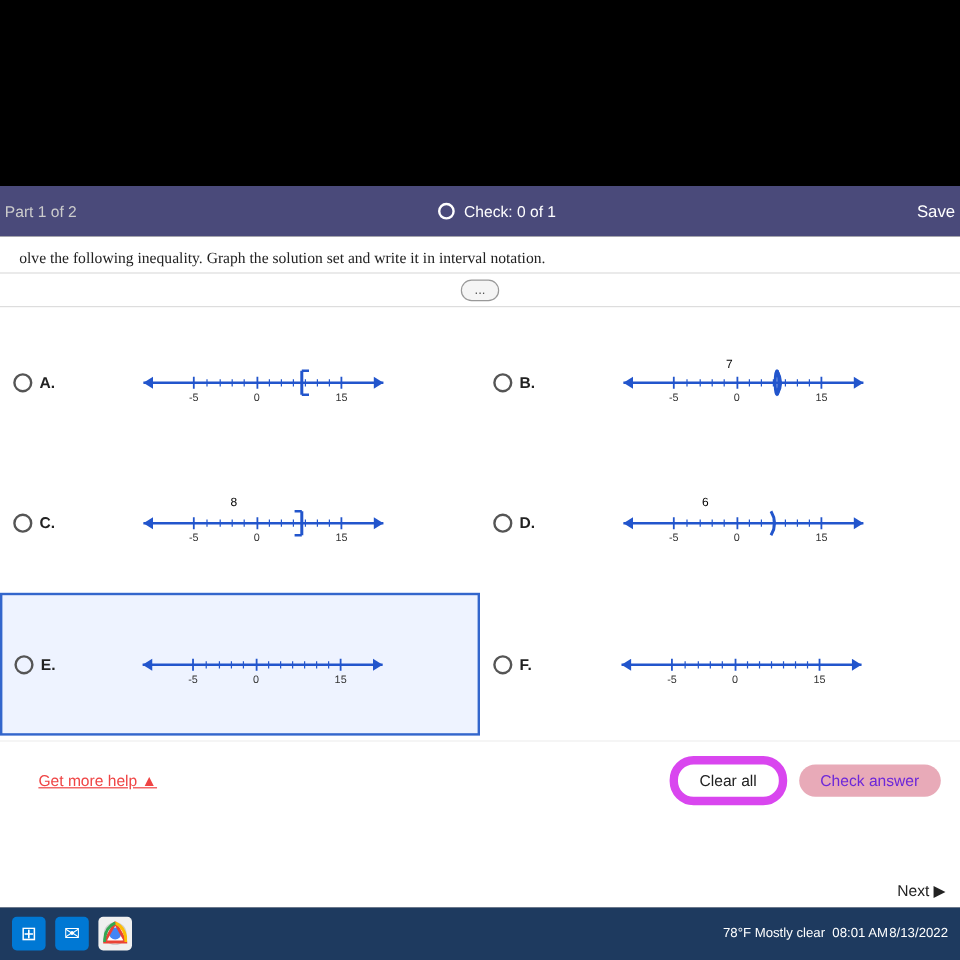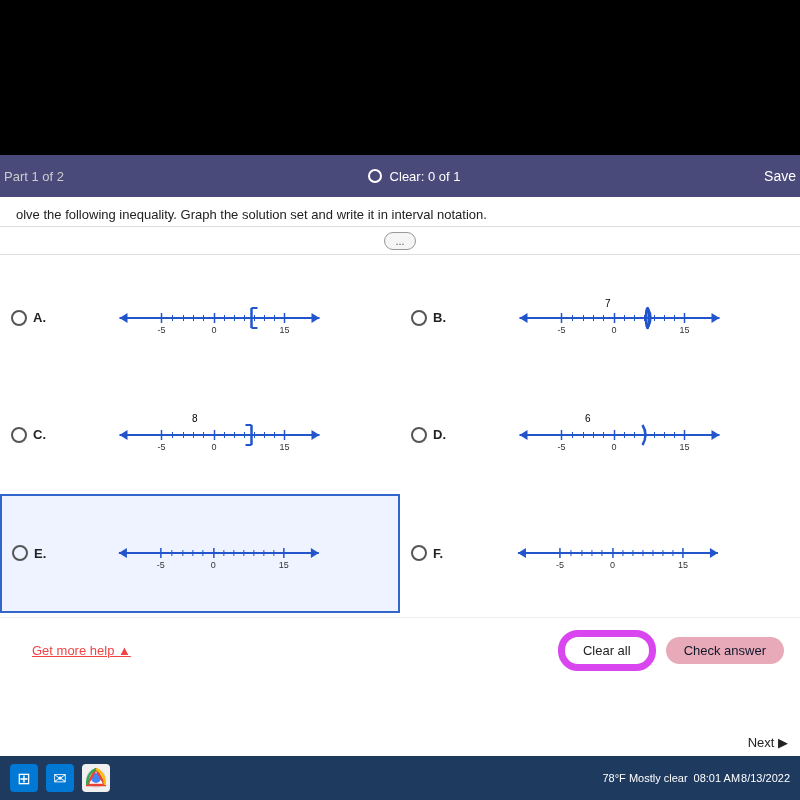--- a/index.html
+++ b/index.html
@@ -35,20 +35,21 @@
       display: flex;
       flex-direction: column;
       position: relative;
     }
 
     .question-text {
       padding: 10px 16px 4px 16px;
       font-size: 13px;
       color: #222;
       border-bottom: 1px solid #ddd;
+      font-family: Liberation Serif, serif;
     }
 
     
     .expand-btn {
       text-align: center;
       padding: 4px 0;
       border-bottom: 1px solid #ddd;
     }
     .expand-pill {
       display: inline-block;
@@ -146,21 +147,21 @@
       color: #222;
     }
 
     .btn-check {
       border: none;
       border-radius: 20px;
       padding: 6px 18px;
       font-size: 13px;
       background: #e8aab8;
       cursor: pointer;
-      color: #0f172a;
+      color: #6d28d9;
     }
 
     
     .next-row {
       background: #fff;
       display: flex;
       justify-content: flex-end;
       padding: 4px 12px 6px 12px;
     }
 
@@ -205,21 +206,21 @@
 
 <div class="screen">
 
   <div class="top-black"></div>
 
   <div class="header-bar">
     <span class="header-left">Part 1 of 2</span>
     <div class="header-center">
       <span class="points-circle"></span>
       <span>
-        <span>Clear:</span>
+        <span>Check:</span>
         <span>0 of 1</span>
       </span>
     </div>
     <span class="header-right">Save</span>
   </div>
 
   <div class="main-content">
     <div class="question-text">olve the following inequality. Graph the solution set and write it in interval notation.</div>
 
     <div class="expand-btn">

